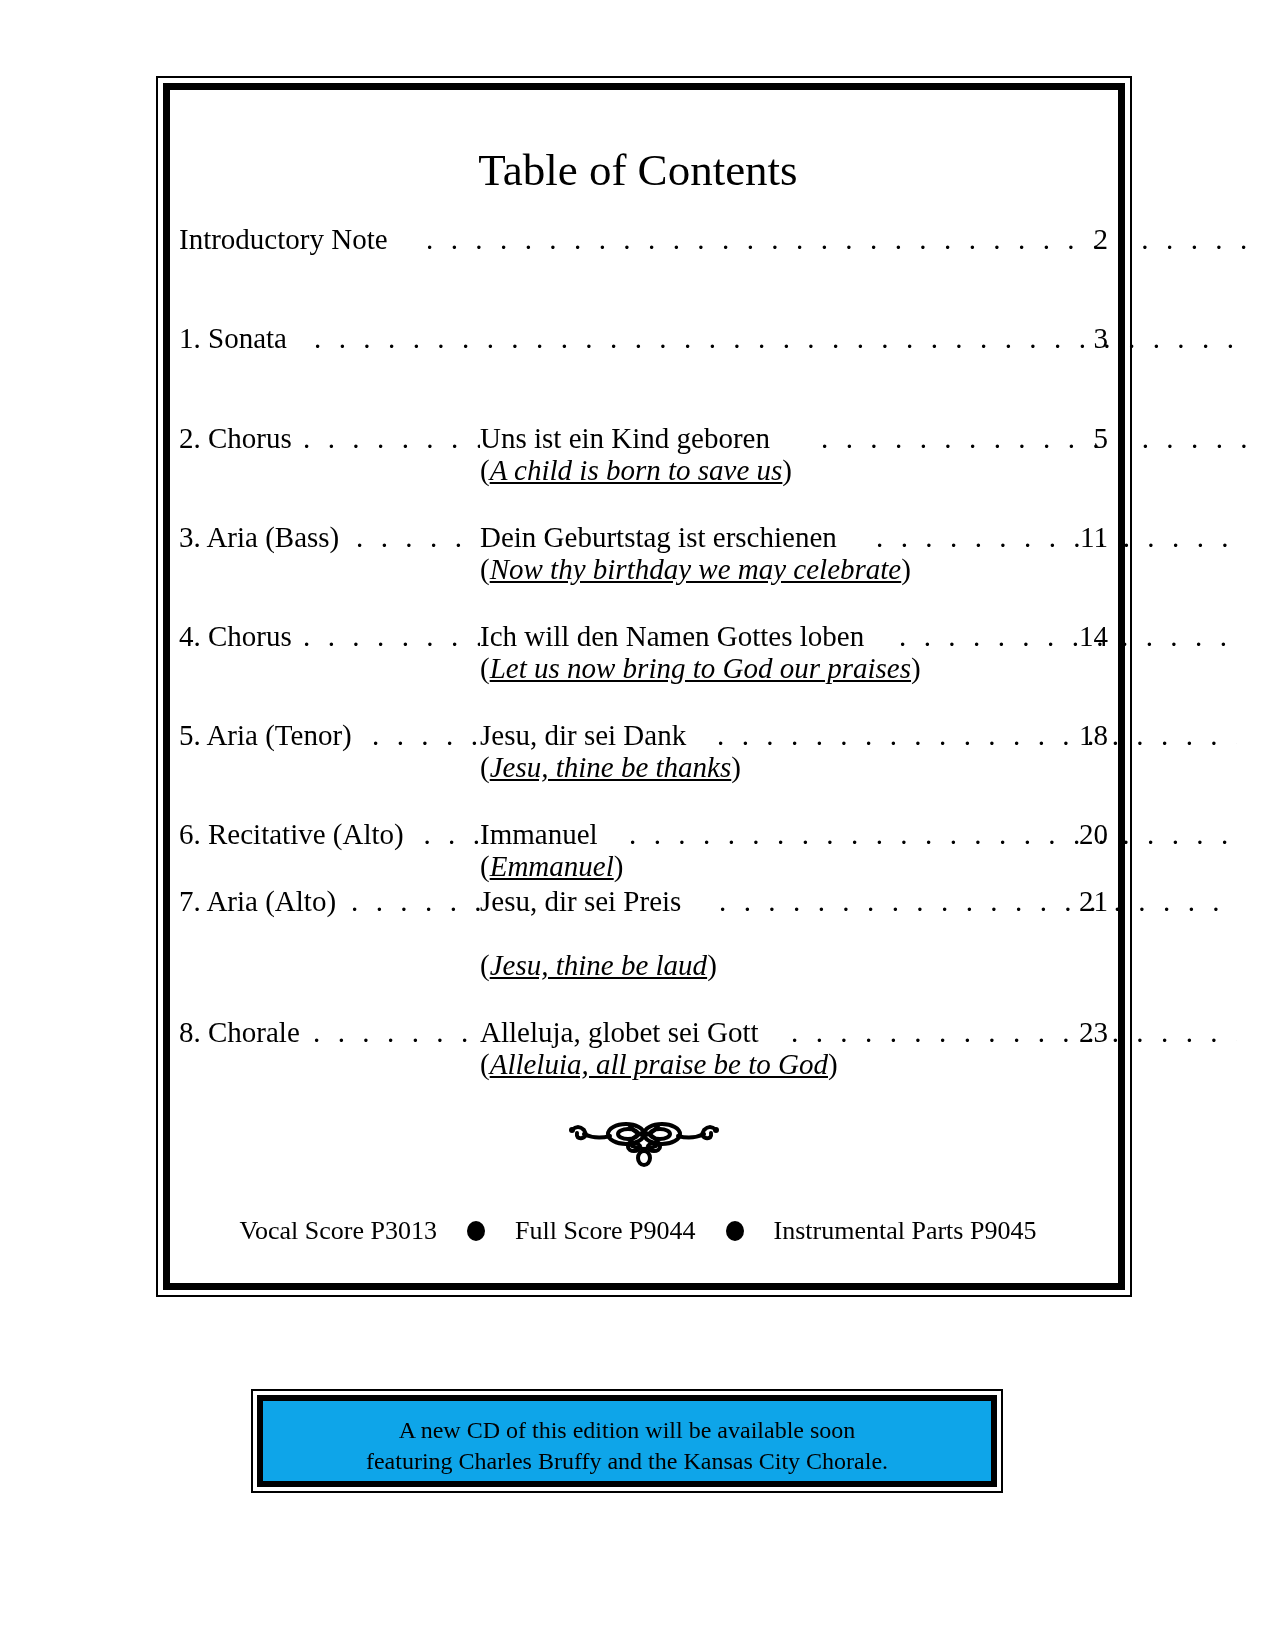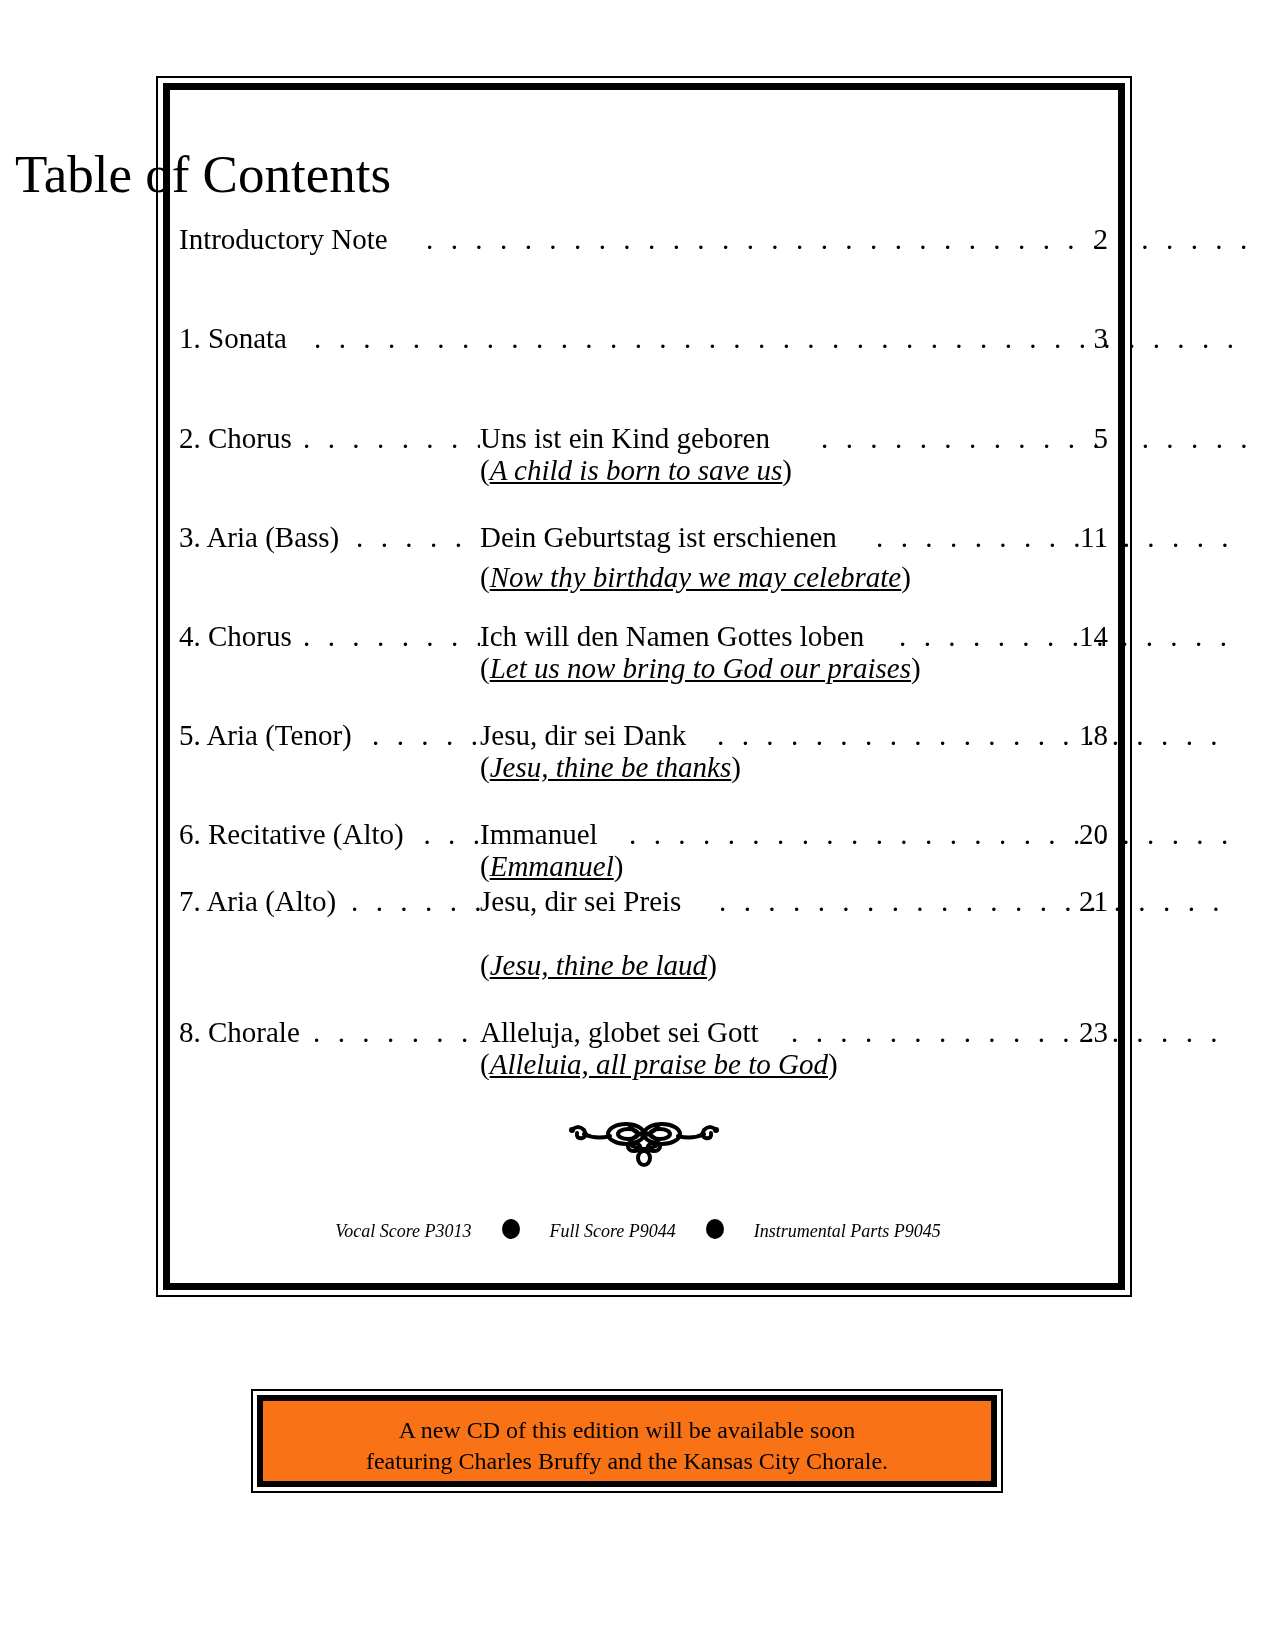--- a/index.html
+++ b/index.html
@@ -5,42 +5,42 @@
   html, body { margin:0; padding:0; background:#ffffff; }
   body { width:1276px; height:1650px; position:relative; overflow:hidden;
          font-family:"Liberation Serif", "DejaVu Serif", serif; color:#000; }
 
   
   .frame-outer { position:absolute; left:156px; top:76px; width:976px; height:1221px;
                  border:2px solid #000; box-sizing:border-box; }
   .frame-inner { position:absolute; left:5px; top:5px; right:5px; bottom:5px;
                  border:7px solid #000; box-sizing:border-box; }
 
-  .title { position:absolute; left:15px; right:0; top:148px; text-align:left;
-           font-size:53px; line-height:1; }
+  .title { position:absolute; left:0; right:0; top:148px; text-align:center;
+           font-size:45px; line-height:1; }
 
   .row { position:absolute; left:179px; width:929px; height:34px; font-size:29px; line-height:34px; }
   .row .label { position:absolute; left:0; top:0; white-space:nowrap;text-align:center; }
   .row .page { position:absolute; right:0; top:0; text-align:right; white-space:nowrap; }
   .row .lead { position:absolute; top:0; white-space:nowrap; overflow:hidden; letter-spacing:0; }
   .row .title-de { position:absolute; left:301px; top:0; white-space:nowrap; }
   .sub { position:absolute; left:480px; font-size:29px; line-height:34px; white-space:nowrap; }
   .sub i { font-style:italic;text-decoration:underline; }
 
   .ornament { position:absolute; left:564px; top:1112px; width:160px; height:56px; }
 
   .footer { position:absolute; left:0; right:0; top:1214px; text-align:center;
-            font-size:18px; line-height:34px; white-space:nowrap;font-style:italic; }
+            font-size:26px; line-height:34px; white-space:nowrap; }
   .footer .bullet { display:inline-block; width:18px; height:20px; border-radius:50%;
                     background:#000; vertical-align:-2px; margin:0 30px; }
 
   .cd-outer { position:absolute; left:251px; top:1389px; width:752px; height:104px;
               border:2px solid #000; box-sizing:border-box; }
   .cd-inner { position:absolute; left:4px; top:4px; right:4px; bottom:4px;
-              border:6px solid #000; background:#f97316; box-sizing:border-box;
+              border:6px solid #000; background:#0ea5e9; box-sizing:border-box;
               text-align:center; font-size:24px; line-height:31px; padding-top:14px; }
   .cd-inner div { white-space:nowrap; }
 </style>
 </head>
 <body>
 
 <div class="frame-outer">
   <div class="frame-inner"></div>
 </div>
 
@@ -67,21 +67,21 @@
 </div>
 <div class="sub" style="top:453px;">(<i>A child is born to save us</i>)</div>
 
 <div class="row" style="top:520px;">
   <span class="label">3. Aria (Bass)</span>
   <span class="lead" style="left: 177px; width: 124px; text-align: right;">.   .   .   .   .   .   .</span>
   <span class="title-de">Dein Geburtstag ist erschienen</span>
   <span class="lead" style="left: 697px; width: 361px; text-align: right;">.   .   .   .   .   .   .   .   .   .   .   .   .   .   .   .   .   .   .   .   .   .   .</span>
   <span class="page">11</span>
 </div>
-<div class="sub" style="top:552px;margin-top:8px;">(<i>Now thy birthday we may celebrate</i>)</div>
+<div class="sub" style="top:552px;">(<i>Now thy birthday we may celebrate</i>)</div>
 
 <div class="row" style="top:619px;">
   <span class="label">4. Chorus</span>
   <span class="lead" style="left: 124px; width: 177px; text-align: right;">.   .   .   .   .   .   .   .   .   .   .</span>
   <span class="title-de">Ich will den Namen Gottes loben</span>
   <span class="lead" style="left: 720px; width: 338px; text-align: right;">.   .   .   .   .   .   .   .   .   .   .   .   .   .   .   .   .   .   .   .   .</span>
   <span class="page">14</span>
 </div>
 <div class="sub" style="top:651px;">(<i>Let us now bring to God our praises</i>)</div>
 

